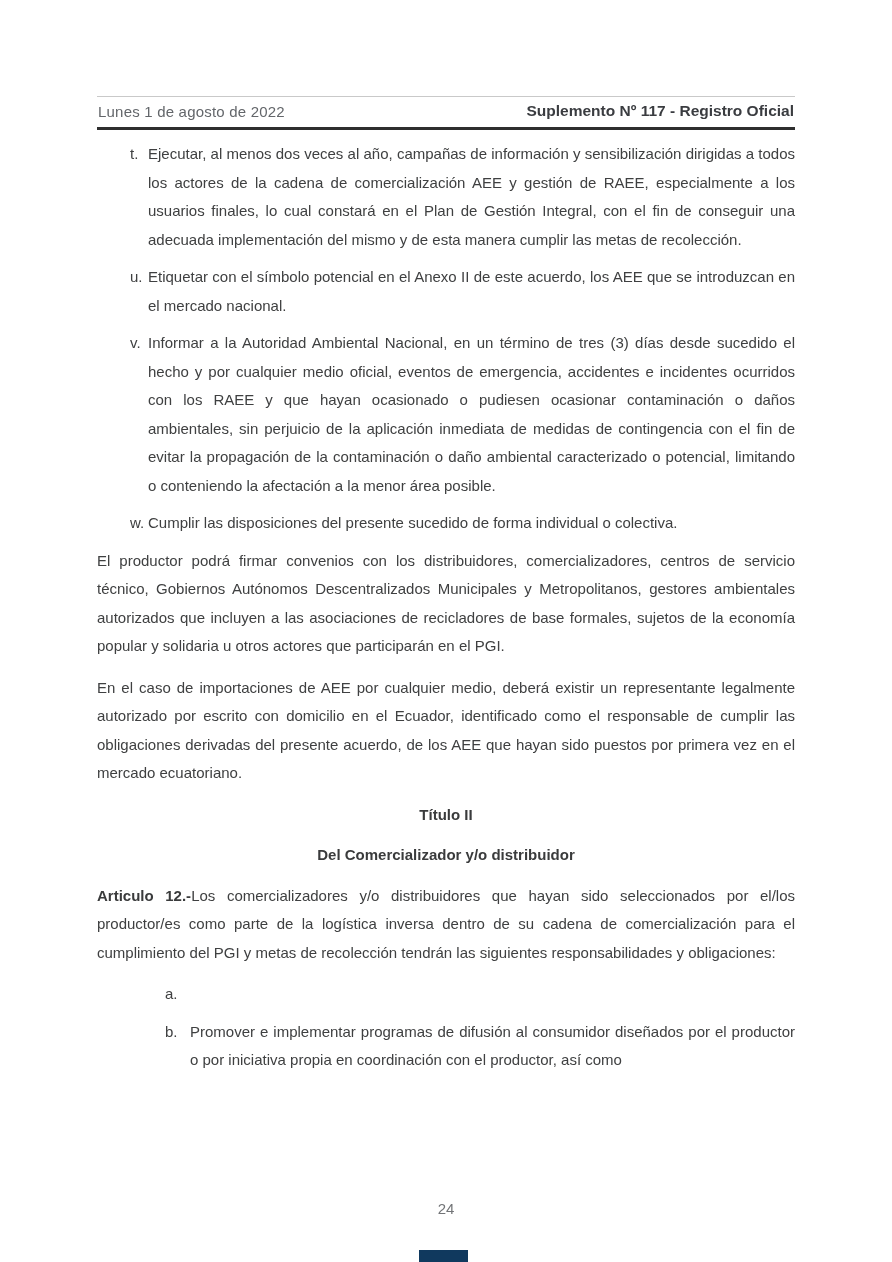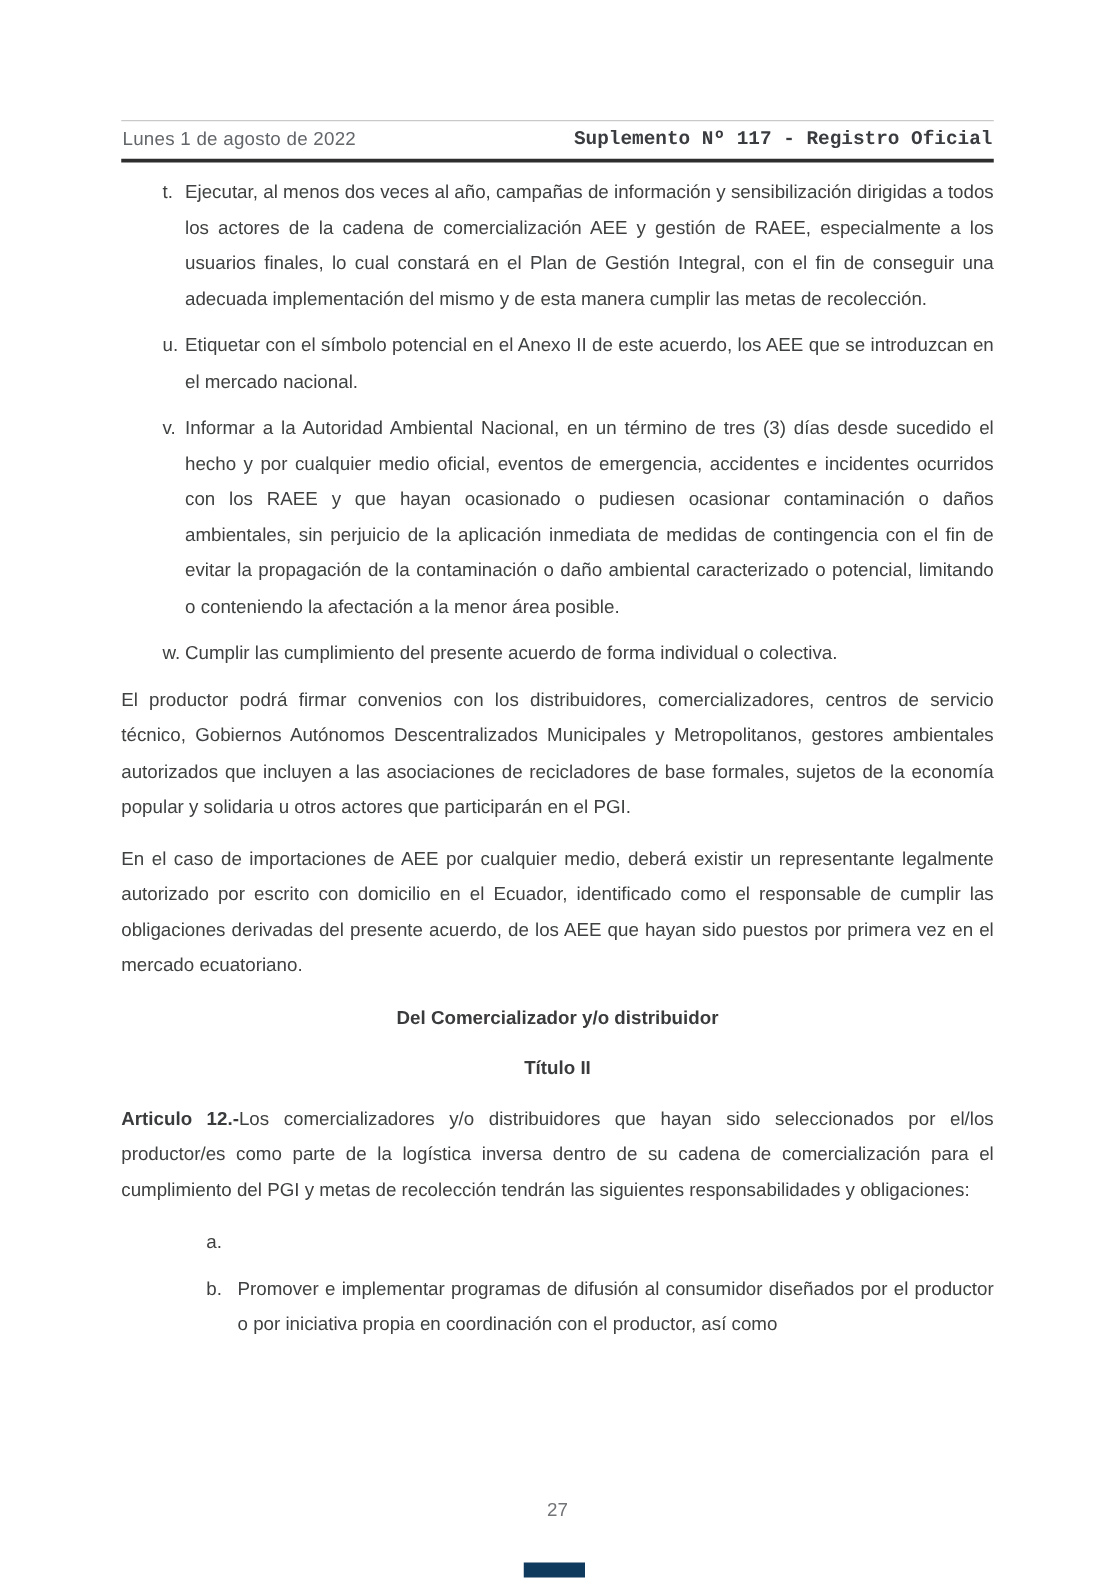--- a/index.html
+++ b/index.html
@@ -24,21 +24,21 @@
   }
   .header-row {
     display: flex; justify-content: space-between; align-items: flex-end;
     padding: 5px 1px 7px 1px;
   }
   .header-date {
     color: #63666a; font-size: 15px; letter-spacing: 0.2px;
   }
   .header-edition {
     color: #3a3c40; font-size: 15.5px; font-weight: bold;
-    font-family: Liberation Mono, monospace;
+    font-family: Liberation Sans, sans-serif;
   }
   .rule-thick {
     height: 3px; background: #2e2e2e; width: 100%;
   }
   
   .content {
     position: absolute;
     left: 97px; top: 140px; width: 698px;
     color: #3f4041;
     font-size: 15px; line-height: 28.5px;
@@ -95,41 +95,41 @@
       <span class="li-text">Etiquetar con el símbolo potencial en el Anexo II de este acuerdo, los AEE que se introduzcan en el mercado nacional.</span>
     </div>
 
     <div class="li1">
       <span class="marker">v.</span>
       <span class="li-text">Informar a la Autoridad Ambiental Nacional, en un término de tres (3) días desde sucedido el hecho y por cualquier medio oficial, eventos de emergencia, accidentes e incidentes ocurridos con los RAEE y que hayan ocasionado o pudiesen ocasionar contaminación o daños ambientales, sin perjuicio de la aplicación inmediata de medidas de contingencia con el fin de evitar la propagación de la contaminación o daño ambiental caracterizado o potencial, limitando o conteniendo la afectación a la menor área posible.</span>
     </div>
 
     <div class="li1">
       <span class="marker">w.</span>
-      <span class="li-text">Cumplir las cumplimiento del presente acuerdo de forma individual o colectiva.</span>
+      <span class="li-text">Cumplir las disposiciones del presente sucedido de forma individual o colectiva.</span>
     </div>
 
     <p class="para">El productor podrá firmar convenios con los distribuidores, comercializadores, centros de servicio técnico, Gobiernos Autónomos Descentralizados Municipales y Metropolitanos, gestores ambientales autorizados que incluyen a las asociaciones de recicladores de base formales, sujetos de la economía popular y solidaria u otros actores que participarán en el PGI.</p>
 
     <p class="para">En el caso de importaciones de AEE por cualquier medio, deberá existir un representante legalmente autorizado por escrito con domicilio en el Ecuador, identificado como el responsable de cumplir las obligaciones derivadas del presente acuerdo, de los AEE que hayan sido puestos por primera vez en el mercado ecuatoriano.</p>
 
+    <div class="heading">Título II</div>
+
     <div class="heading">Del Comercializador y/o distribuidor</div>
-
-    <div class="heading">Título II</div>
 
     <p class="para"><span class="article-label">Articulo 12.-</span><span>Los comercializadores y/o distribuidores que hayan sido seleccionados por el/los productor/es como parte de la logística inversa dentro de su cadena de comercialización para el cumplimiento del PGI y metas de recolección tendrán las siguientes responsabilidades y obligaciones:</span></p>
 
     <div class="li2">
       <span class="marker">a.</span>
     </div>
 
     <div class="li2">
       <span class="marker">b.</span>
       <span class="li-text">Promover e implementar programas de difusión al consumidor diseñados por el productor o por iniciativa propia en coordinación con el productor, así como</span>
     </div>
 
   </div>
 
-  <div class="page-number">27</div>
+  <div class="page-number">24</div>
 
   <div class="accent-bar"></div>
 
 </div>
 
 </body></html>

